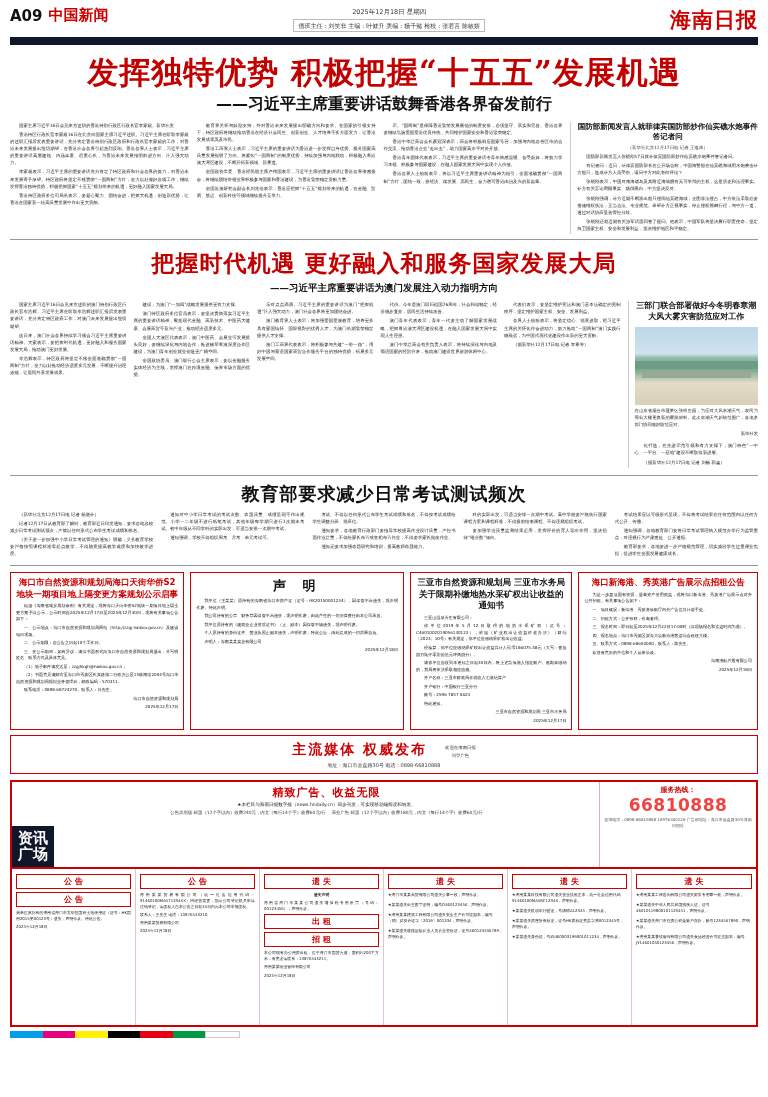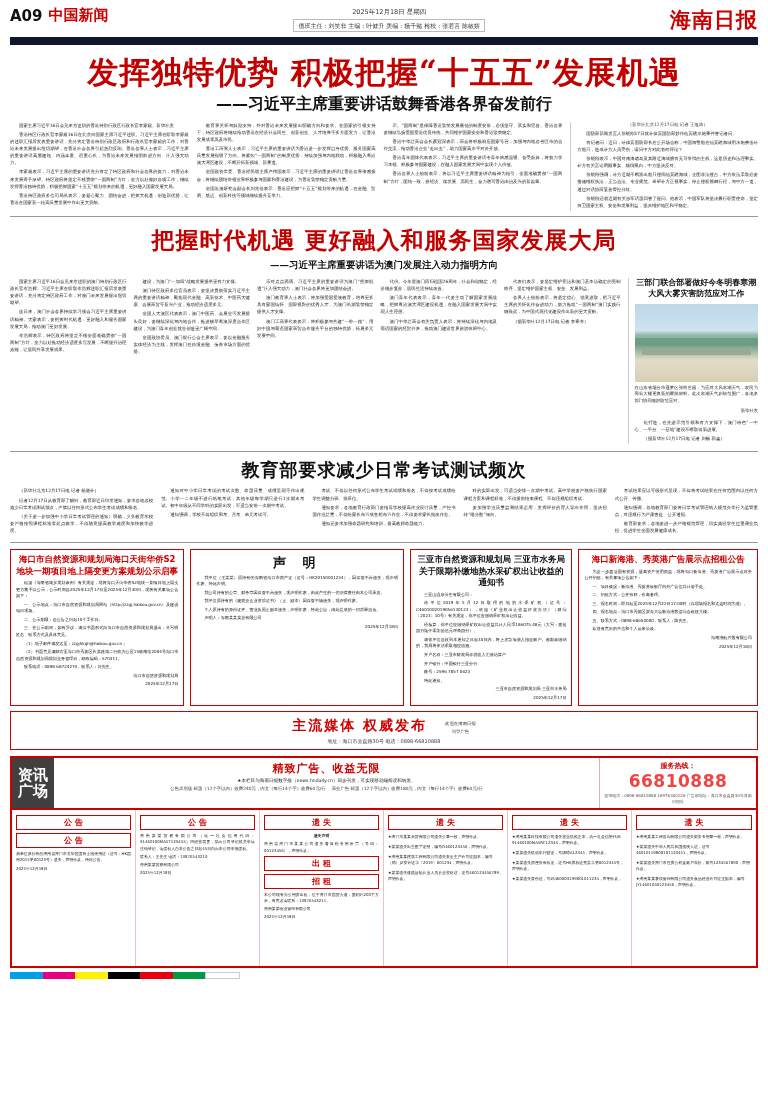--- a/index.html
+++ b/index.html
@@ -63,21 +63,21 @@
   .n-body p{margin:0 0 2px 0;text-indent:8px;}
   .n-sign{font-size:4.1px;text-align:right;line-height:1.6;margin-top:2px;}
   .promo{border:1px solid #c00;margin-top:5px;padding:5px;text-align:center;}
   .promo-main{font-size:14px;font-weight:bold;color:#c00;letter-spacing:2px;}
   .promo-sub{font-size:5px;color:#333;margin-top:3px;}
   .promo-line{font-size:4.4px;color:#333;margin-top:3px;}
 
   
   .cls{margin-top:6px;border:2px solid #c00;}
   .cls-top{display:flex;align-items:stretch;background:#fff;}
-  .cls-logo{background:#404040;color:#fff;font-size:15px;font-weight:bold;line-height:1.1;padding:4px 6px;display:flex;flex-direction:column;justify-content:center;text-align:center;}
+  .cls-logo{background:#0f172a;color:#fff;font-size:15px;font-weight:bold;line-height:1.1;padding:4px 6px;display:flex;flex-direction:column;justify-content:flex-start;text-align:center;margin-top:44px;}
   .cls-mid{flex:1;padding:3px 6px;border-right:1px solid #e0b0b0;}
   .cls-slogan{font-size:11px;font-weight:bold;color:#c00;text-align:center;letter-spacing:1px;}
   .cls-note{font-size:4.6px;color:#222;margin-top:2px;text-align:center;}
   .cls-rates{display:flex;gap:6px;margin-top:3px;font-size:4.4px;color:#333;justify-content:center;}
   .cls-right{width:150px;text-align:center;padding:3px;}
   .cls-hot{font-size:7px;color:#c00;font-weight:bold;}
   .cls-tel{font-size:17px;font-weight:bold;color:#ef4444;letter-spacing:0.5px;}
   .cls-right small{display:block;font-size:4px;color:#555;line-height:1.5;margin-top:2px;}
   .cls-grid{display:grid;grid-template-columns:repeat(6,1fr);border-top:2px solid #c00;}
   .cls-col{border-right:1px solid #e5c6c6;padding:3px 4px;min-height:150px;}
@@ -129,20 +129,21 @@
         <p>全国政协常委、香港经民联主席卢伟国表示，习近平主席的重要讲话让香港各界倍感振奋，将继续团结带领业界积极参与国家和香港建设，为香港繁荣稳定贡献力量。</p>
         <p>全国港澳研究会副会长刘兆佳表示，香港应把握“十五五”规划带来的机遇，在金融、贸易、航运、创新科技等领域继续提升竞争力。</p>
       </div>
       <div class="body-txt">
         <p>示。“国两制”是保障香港繁荣发展最佳的制度安排，必须坚守、落实和完善。香港各界要继续弘扬爱国爱港优良传统，共同维护国家安全和香港繁荣稳定。</p>
         <p>香港中华总商会会长蔡冠深表示，商会将积极响应国家号召，加强与内地各省区市的合作交流，推动香港企业“走出去”，助力国家高水平对外开放。</p>
         <p>香港青年团体代表表示，习近平主席的重要讲话令青年倍感温暖、备受鼓舞，将努力学习本领、积极参与国家建设，在融入国家发展大局中实现个人价值。</p>
         <p>香港各界人士纷纷表示，将以习近平主席重要讲话精神为指引，全面准确贯彻“一国两制”方针，团结一致，拼经济、谋发展、惠民生，奋力谱写香港由治及兴的新篇章。</p>
       </div>
       <div class="vdiv">
+        <div class="side-title">国防部新闻发言人就菲律宾国防部炒作仙宾礁水炮事件答记者问</div>
         <div class="side-byline">（新华社北京12月17日电 记者 王逸涛）</div>
         <div class="body-txt">
           <p>国防部新闻发言人张晓刚17日就菲律宾国防部炒作仙宾礁水炮事件答记者问。</p>
           <p>有记者问：近日，菲律宾国防部长在公开场合称，中国海警船在仙宾礁海域用水炮袭击菲方船只，造成菲方人员受伤，请问中方对此有何评论？</p>
           <p>张晓刚表示，中国对南海诸岛及其附近海域拥有无可争辩的主权，这是历史和法理事实。菲方有关言论罔顾事实、颠倒黑白，中方坚决反对。</p>
           <p>张晓刚强调，菲方近期不断派出船只侵闯仙宾礁海域，企图非法侵占，中方依法采取必要措施维权执法，正当合法、专业规范。希望菲方正视事实，停止侵权挑衅行径，与中方一道，通过对话协商妥善管控分歧。</p>
           <p>张晓刚还就近期有关涉军话题回答了提问。他表示，中国军队将坚决履行职责使命，坚定捍卫国家主权、安全和发展利益，坚决维护地区和平稳定。</p>
         </div>
       </div>
     </div>

